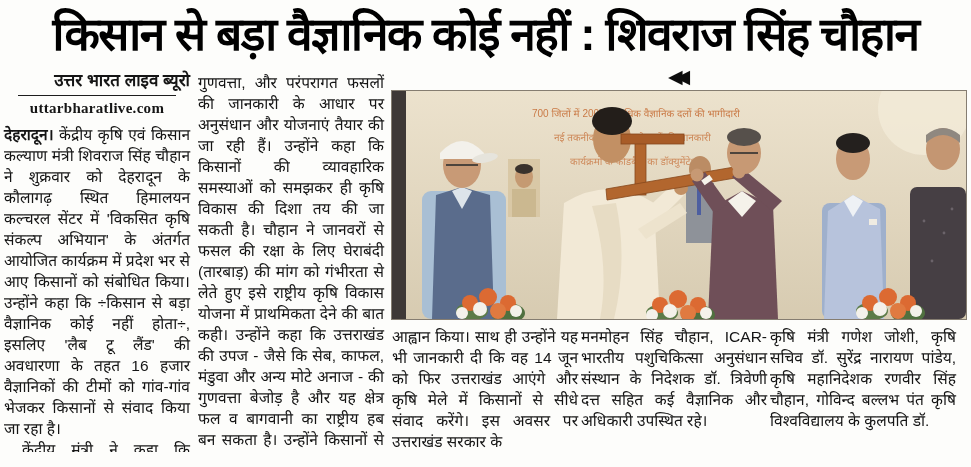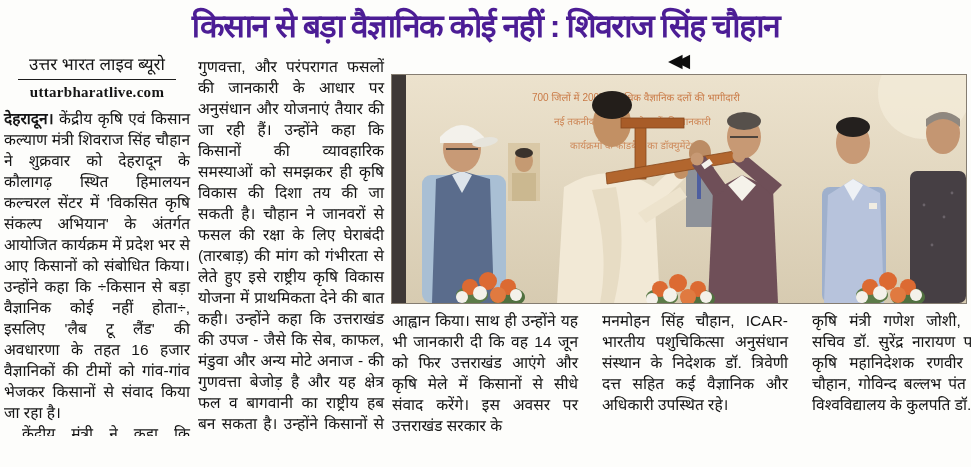--- a/index.html
+++ b/index.html
@@ -2,47 +2,47 @@
 <html><head>
 <meta charset="utf-8">
 <style>
   * { margin:0; padding:0; box-sizing:border-box; }
   body { background:#e8e8e8; font-family:"Liberation Sans","DejaVu Sans",sans-serif; }
   .page {
     width:971px; height:467px; background:#fdfdfb; color:#151515;
     position:relative; overflow:hidden; margin:0 auto;
   }
   .headline {
-    font-size:32px; font-weight:bold; letter-spacing:-1.5px; line-height:1.15;
-    white-space:nowrap; text-align:center; padding:8px 4px 2px 4px; color:#4c1d95;
+    font-size:46px; font-weight:bold; letter-spacing:-1.5px; line-height:1.15;
+    white-space:nowrap; text-align:center; padding:8px 4px 2px 4px; color:#000000;
   }
   .content {
     display:flex; gap:8px; padding:0 4px; height:389px; overflow:hidden;
   }
   .col { width:186px; flex:0 0 186px; font-size:15.5px; line-height:21px; text-align:justify; }
   .col p { margin:0; }
   .col p + p { text-indent:18px; }
-  .byline-bureau { text-align:center; font-weight:normal; font-size:17px; padding:7px 0 3px; }
+  .byline-bureau { text-align:right; font-weight:bold; font-size:17px; padding:7px 0 3px; }
   .byline-rule { border-top:1.5px solid #1d1d1d; margin:1px 14px 2px; }
   .byline-site {
     text-align:center; font-weight:bold; font-size:15px; letter-spacing:.3px;
     font-family:Liberation Serif, serif; padding:0 0 5px;
   }
   .col2 { padding-top:9px; }
   .right { width:574px; flex:0 0 574px; display:flex; flex-direction:column; }
   .subhead {
     height:36px; display:flex; align-items:center; justify-content:center; gap:9px;
     font-size:23px; font-weight:bold; color:#0d0d0d;
   }
   .subhead .arrows { font-size:19px; letter-spacing:-7px; padding-right:7px; line-height:1; }
   .photo-wrap {
     width:574px; height:228px; outline:1px solid #857d71; background:#e6dbc4;
   }
   .photo-wrap svg { display:block; }
-  .caption-row { display:flex; gap:24px; margin-top:7px; }
+  .caption-row { display:flex; gap:3px; margin-top:7px; }
   .caption-row .col { width:186px; }
 </style>
 </head>
 <body>
 
 <div class="page">
 
   <div class="headline">किसान से बड़ा वैज्ञानिक कोई नहीं : शिवराज सिंह चौहान</div>
 
   <div class="content">

